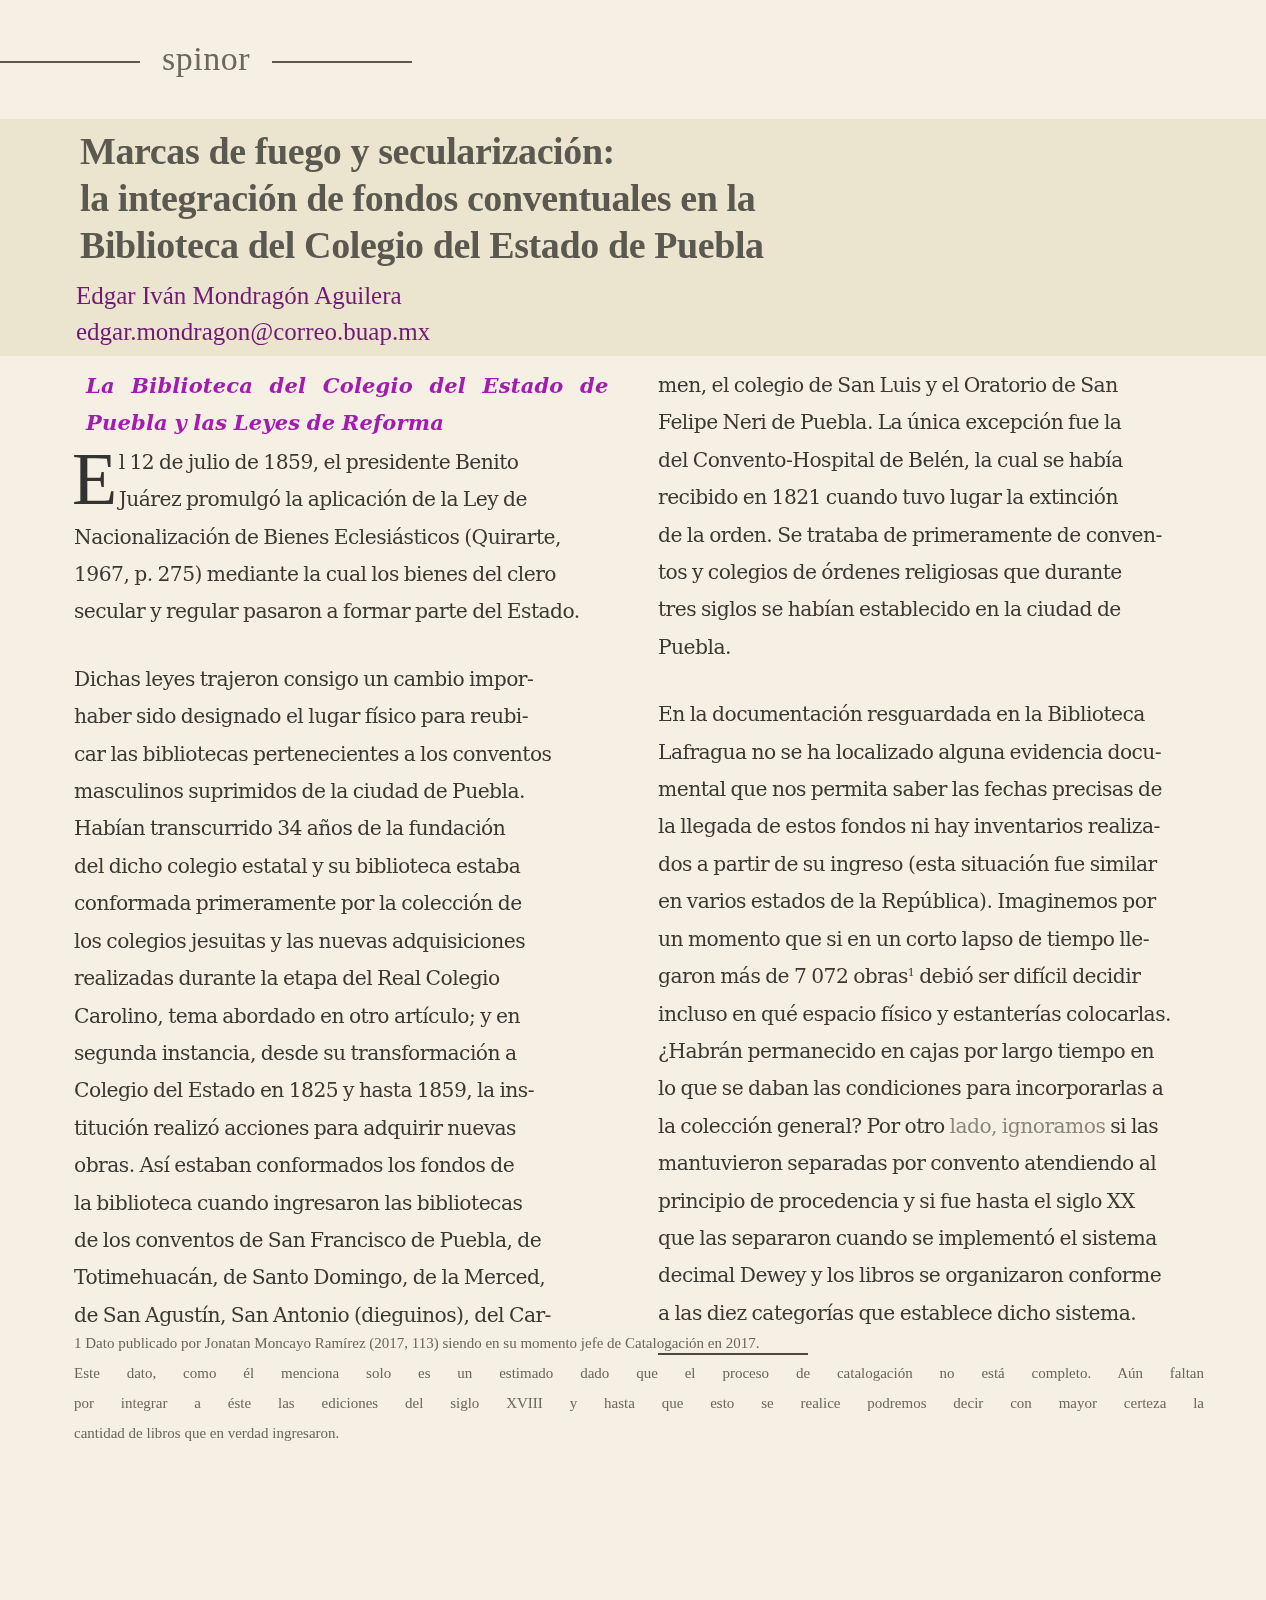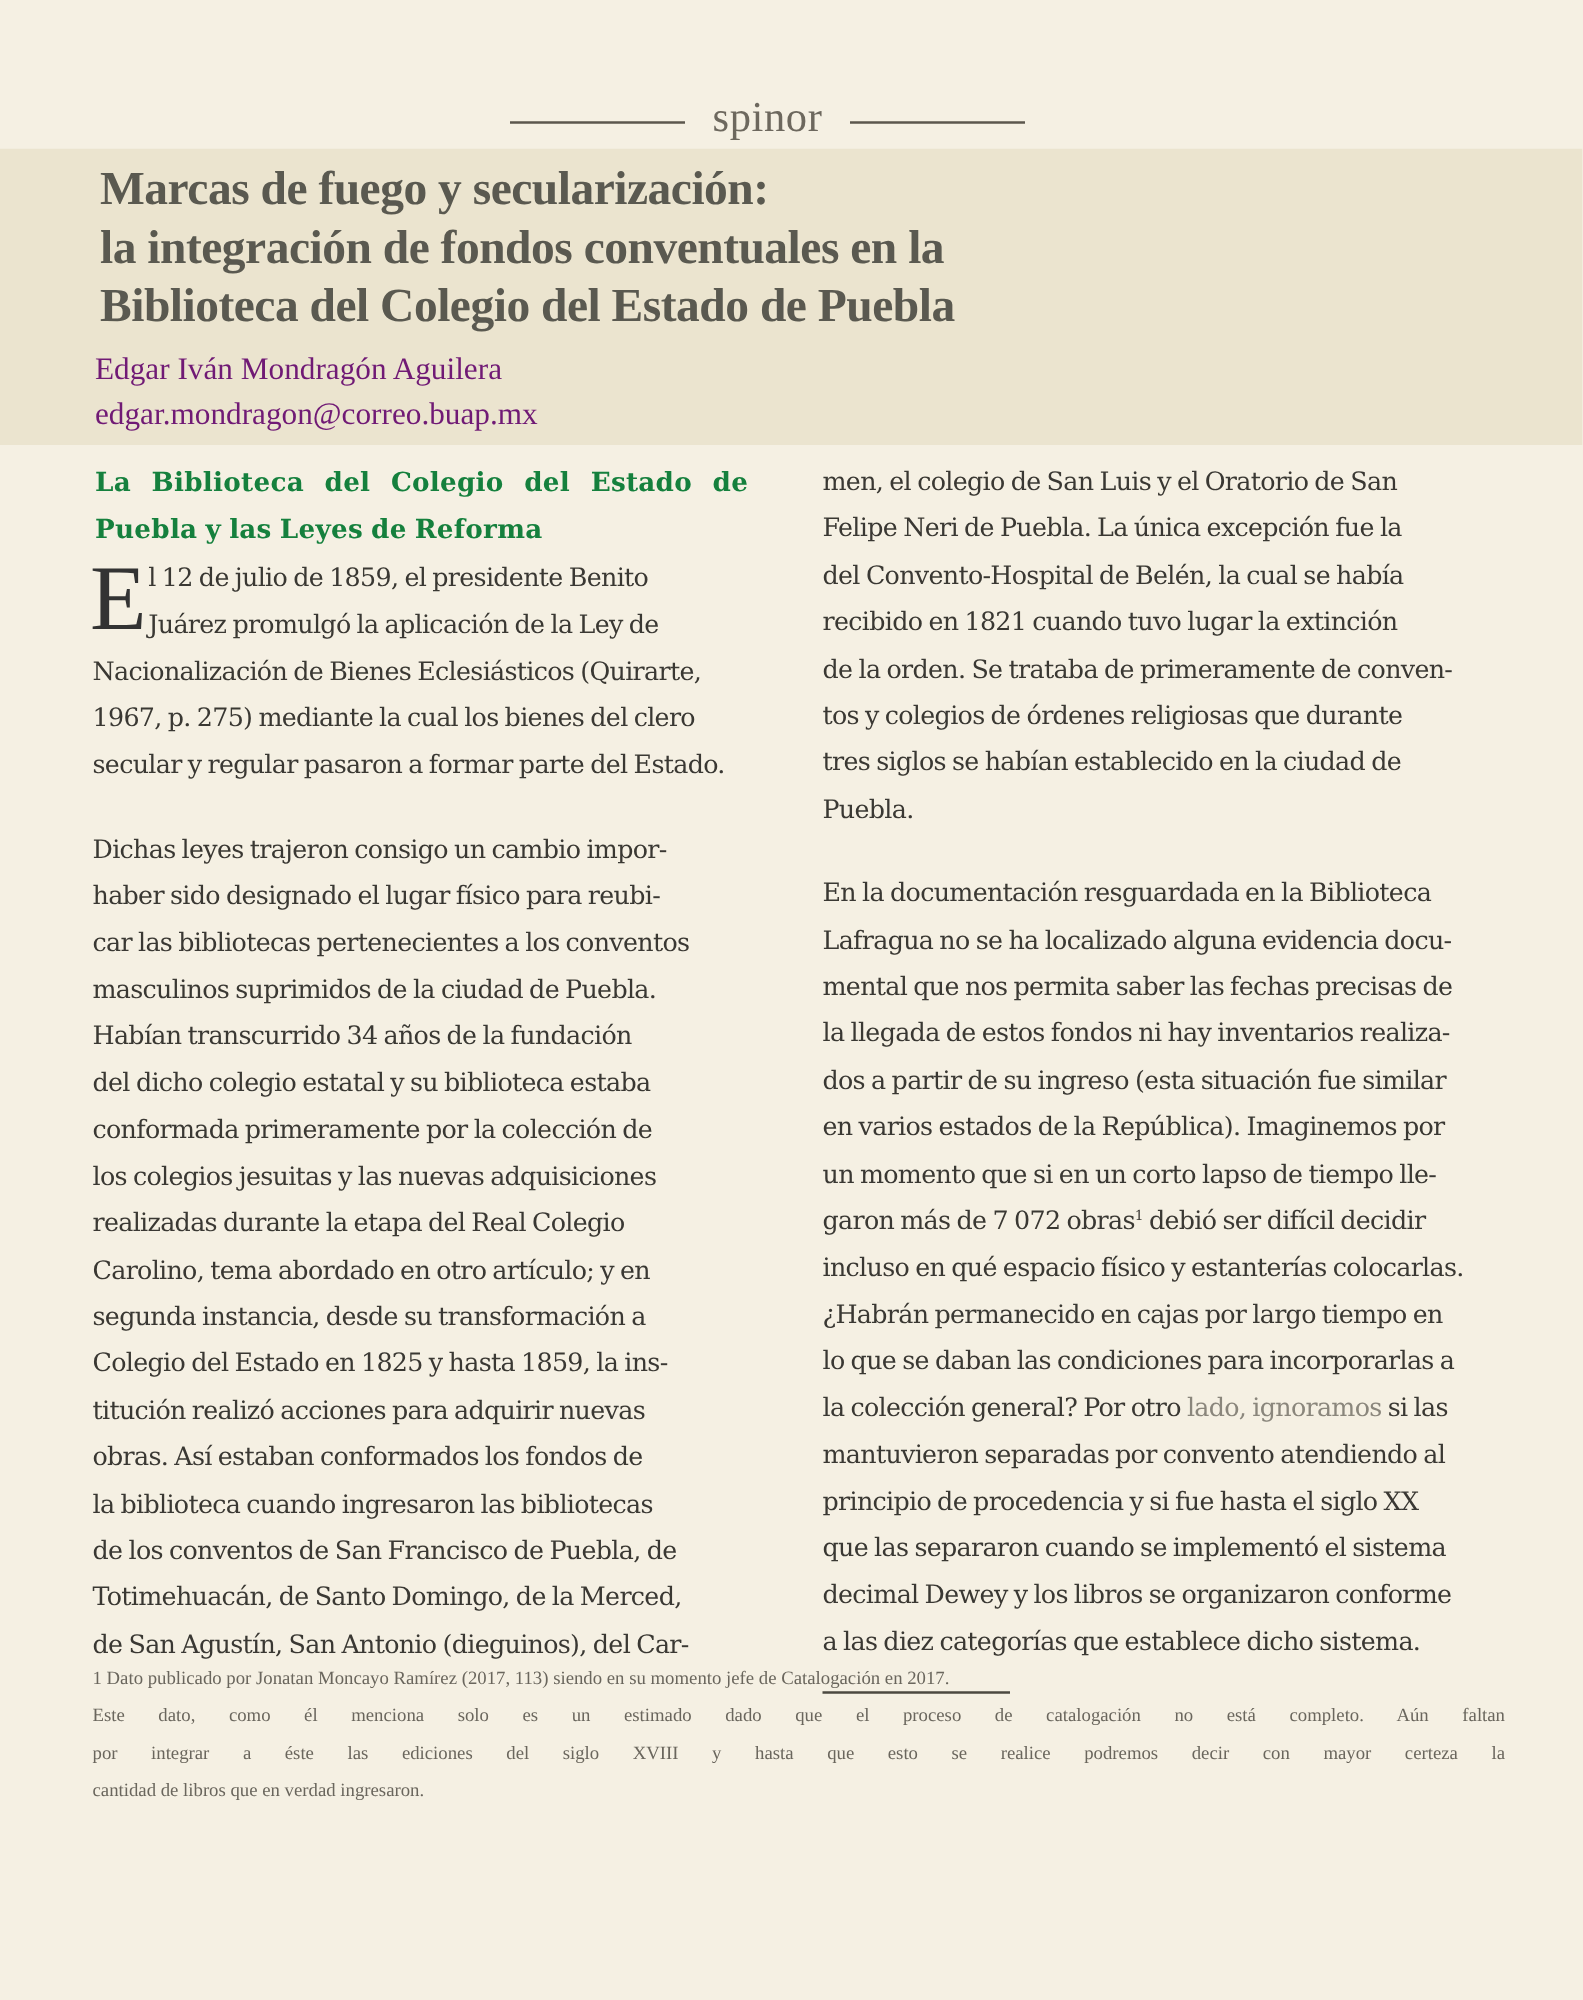--- a/index.html
+++ b/index.html
@@ -13,23 +13,21 @@
       color: #3a3833;
     }
     .masthead {
       position: absolute;
       top: 40px;
       left: 0;
       width: 1228px;
       height: 44px;
       display: flex;
       align-items: center;
-      justify-content: center;
       gap: 22px;
-      margin-top: 36px;
     }
     .masthead .rule {
       width: 140px;
       height: 2px;
       background: #5c574e;
     }
     .masthead .name {
       font-family: "Liberation Serif", serif;
       font-size: 34px;
       color: #6d685e;
@@ -77,25 +75,26 @@
       color: #3a3833;
       letter-spacing: -0.55px;
       word-spacing: -1px;
     }
     .col-left { left: 74px; width: 548px; }
     .col-right { left: 658px; width: 550px; }
     .col p { margin: 0; }
     .col .line { display: block; white-space: nowrap; }
     .subhead {
       font-family: "DejaVu Serif", serif;
+      font-style: italic;
       font-weight: bold;
       font-size: 21px;
       line-height: 37.4px;
-      color: #15803d;
-      margin: 0 0 2px 2px;
+      color: #a21caf;
+      margin: 0 0 2px 12px;
       letter-spacing: 0.2px;
     }
     .subhead .line { display: block; white-space: nowrap; }
     .subhead .l1 { word-spacing: 9px; }
     .dropcap {
       float: left;
       font-family: "Liberation Serif", serif;
       font-size: 74px;
       line-height: 58px;
       height: 58px;

